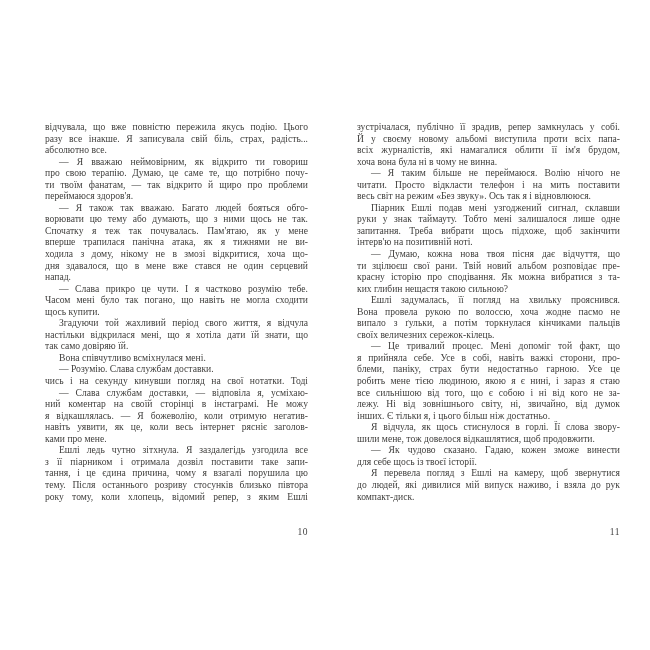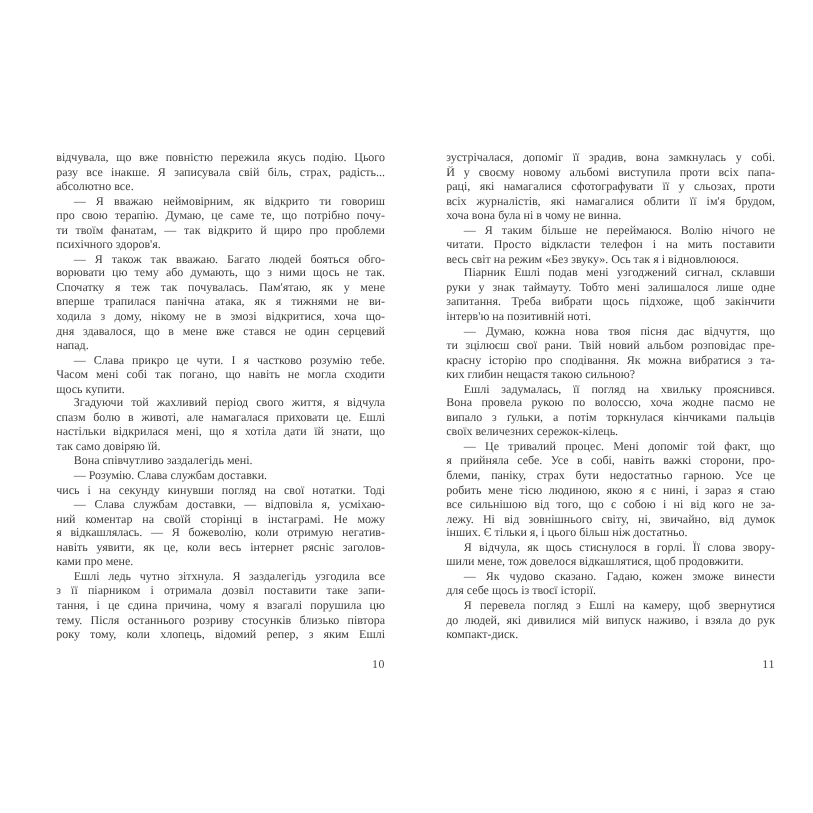--- a/index.html
+++ b/index.html
@@ -50,54 +50,52 @@
 <body>
 
 <div class="spread">
   <div class="page" id="left-page">
     <div class="line">відчувала, що вже повністю пережила якусь подію. Цього</div>
       <div class="line">разу все інакше. Я записувала свій біль, страх, радість...</div>
       <div class="line end">абсолютно все.</div>
       <div class="line indent">— Я вважаю неймовірним, як відкрито ти говориш</div>
       <div class="line">про свою терапію. Думаю, це саме те, що потрібно почу-</div>
       <div class="line">ти твоїм фанатам, — так відкрито й щиро про проблеми</div>
-      <div class="line end">психічного здоров'я.</div>
+      <div class="line end">переймаюся здоров'я.</div>
       <div class="line indent">— Я також так вважаю. Багато людей бояться обго-</div>
       <div class="line">ворювати цю тему або думають, що з ними щось не так.</div>
       <div class="line">Спочатку я теж так почувалась. Пам'ятаю, як у мене</div>
       <div class="line">вперше трапилася панічна атака, як я тижнями не ви-</div>
       <div class="line">ходила з дому, нікому не в змозі відкритися, хоча що-</div>
       <div class="line">дня здавалося, що в мене вже стався не один серцевий</div>
       <div class="line end">напад.</div>
       <div class="line indent">— Слава прикро це чути. І я частково розумію тебе.</div>
-      <div class="line">Часом мені собі так погано, що навіть не могла сходити</div>
+      <div class="line">Часом мені було так погано, що навіть не могла сходити</div>
       <div class="line end">щось купити.</div>
       <div class="line indent">Згадуючи той жахливий період свого життя, я відчула</div>
-      <div class="line">спазм болю в животі, але намагалася приховати це. Ешлі</div>
       <div class="line">настільки відкрилася мені, що я хотіла дати їй знати, що</div>
       <div class="line end">так само довіряю їй.</div>
-      <div class="line indent end">Вона співчутливо заздалегідь мені.</div>
+      <div class="line indent end">Вона співчутливо всміхнулася мені.</div>
       <div class="line indent end">— Розумію. Слава службам доставки.</div>
       <div class="line">чись і на секунду кинувши погляд на свої нотатки. Тоді</div>
       <div class="line indent">— Слава службам доставки, — відповіла я, усміхаю-</div>
       <div class="line">ний коментар на своїй сторінці в інстаграмі. Не можу</div>
       <div class="line">я відкашлялась. — Я божеволію, коли отримую негатив-</div>
       <div class="line">навіть уявити, як це, коли весь інтернет рясніє заголов-</div>
       <div class="line end">ками про мене.</div>
       <div class="line indent">Ешлі ледь чутно зітхнула. Я заздалегідь узгодила все</div>
       <div class="line">з її піарником і отримала дозвіл поставити таке запи-</div>
       <div class="line">тання, і це єдина причина, чому я взагалі порушила цю</div>
       <div class="line">тему. Після останнього розриву стосунків близько півтора</div>
       <div class="line">року тому, коли хлопець, відомий репер, з яким Ешлі</div>
       <div class="page-number">10</div>
   </div>
   <div class="page" id="right-page">
-    <div class="line">зустрічалася, допоміг її зрадив, вона замкнулась у собі.</div>
+    <div class="line">зустрічалася, публічно її зрадив, репер замкнулась у собі.</div>
       <div class="line">Й у своєму новому альбомі виступила проти всіх папа-</div>
-      <div class="line">раці, які намагалися сфотографувати її у сльозах, проти</div>
       <div class="line">всіх журналістів, які намагалися облити її ім'я брудом,</div>
       <div class="line end">хоча вона була ні в чому не винна.</div>
       <div class="line indent">— Я таким більше не переймаюся. Волію нічого не</div>
       <div class="line">читати. Просто відкласти телефон і на мить поставити</div>
       <div class="line end">весь світ на режим «Без звуку». Ось так я і відновлююся.</div>
       <div class="line indent">Піарник Ешлі подав мені узгоджений сигнал, склавши</div>
       <div class="line">руки у знак таймауту. Тобто мені залишалося лише одне</div>
       <div class="line">запитання. Треба вибрати щось підхоже, щоб закінчити</div>
       <div class="line end">інтерв'ю на позитивній ноті.</div>
       <div class="line indent">— Думаю, кожна нова твоя пісня дає відчуття, що</div>

